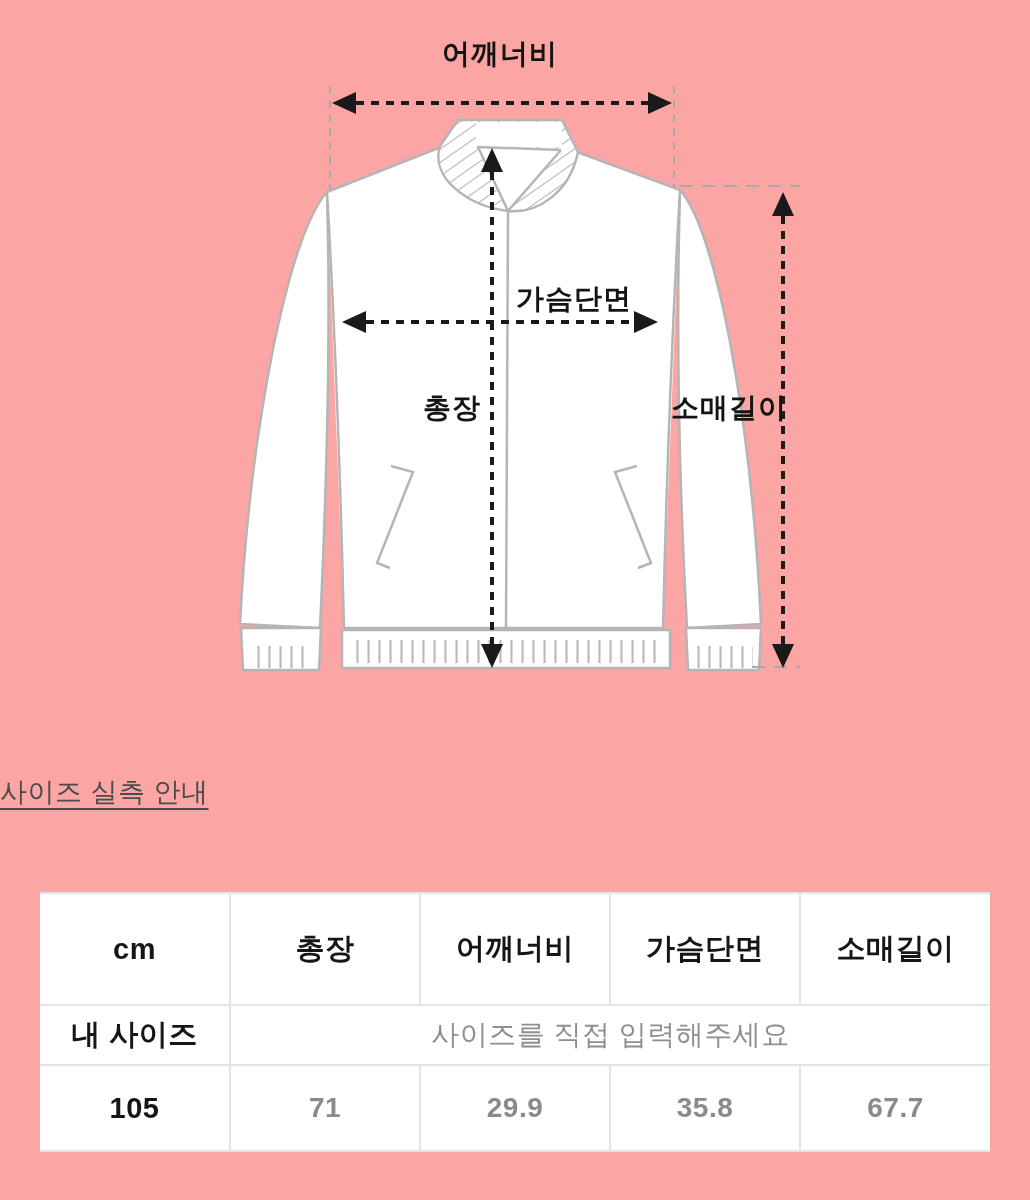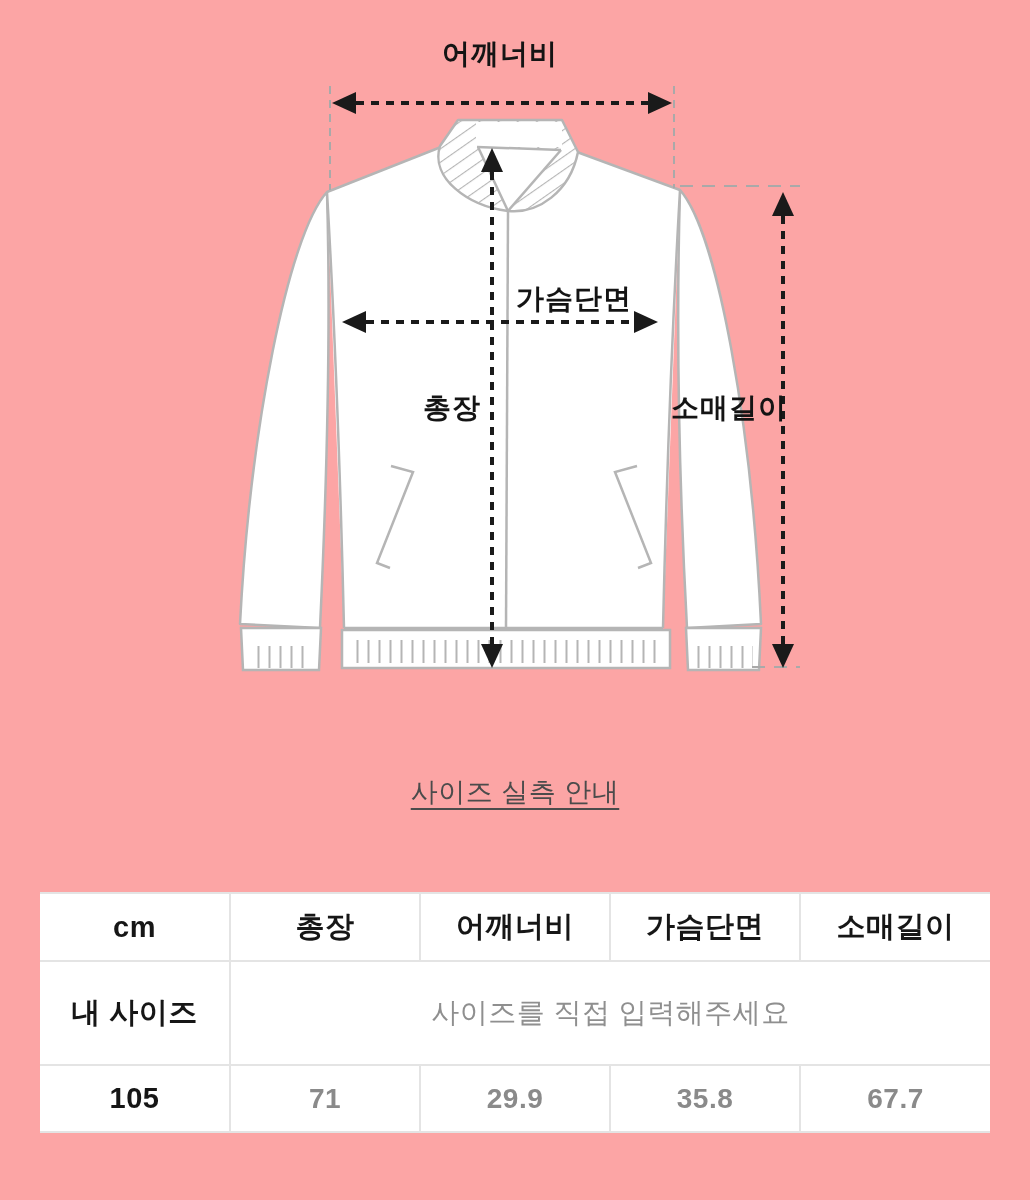--- a/index.html
+++ b/index.html
@@ -10,21 +10,21 @@
     font-family:"Liberation Sans","DejaVu Sans",sans-serif;
     overflow:hidden;
   }
   .diagram-wrap{position:absolute;top:0;left:0;width:1030px;height:730px;}
   .diagram-label{
     font-family:"Liberation Sans","DejaVu Sans",sans-serif;
     font-size:28px;font-weight:700;fill:#141414;letter-spacing:1px;
   }
   .links-row{
     position:absolute;top:774px;left:0;right:0;
-    display:flex;justify-content:center;gap:37px;
+    display:flex;justify-content:space-between;gap:37px;
   }
   .guide-link{
     font-size:27px;color:#4b4b4b;letter-spacing:0.5px;
     text-decoration:underline;
     text-underline-offset:7px;
     text-decoration-thickness:1.5px;
     cursor:pointer;
   }
   .size-table{
     position:absolute;top:892px;left:40px;width:950px;
@@ -33,23 +33,23 @@
     border-bottom:2px solid #e4e4e4;
   }
   .size-table td{
     text-align:center;vertical-align:middle;
     background:#ffffff;
     border-top:2px solid #e4e4e4;
     padding:0;
   }
   .size-table td + td{border-left:2px solid #e4e4e4;}
   .size-table tr:first-child td{border-top:none;}
-  .row-head{height:68px;}
-  .row-my{height:104px;}
-  .row-data{height:67px;}
+  .row-head{height:112px;}
+  .row-my{height:60px;}
+  .row-data{height:86px;}
   .th-text{font-size:29px;font-weight:700;color:#161616;letter-spacing:0.5px;}
   .val-text{font-size:28px;font-weight:700;color:#8a8a8a;letter-spacing:0.5px;}
   .placeholder-text{font-size:28px;color:#8f8f8f;letter-spacing:0.5px;margin-top:32px;}
 </style>
 </head>
 <body>
 
 <div class="screen">
 
   <div class="diagram-wrap">

